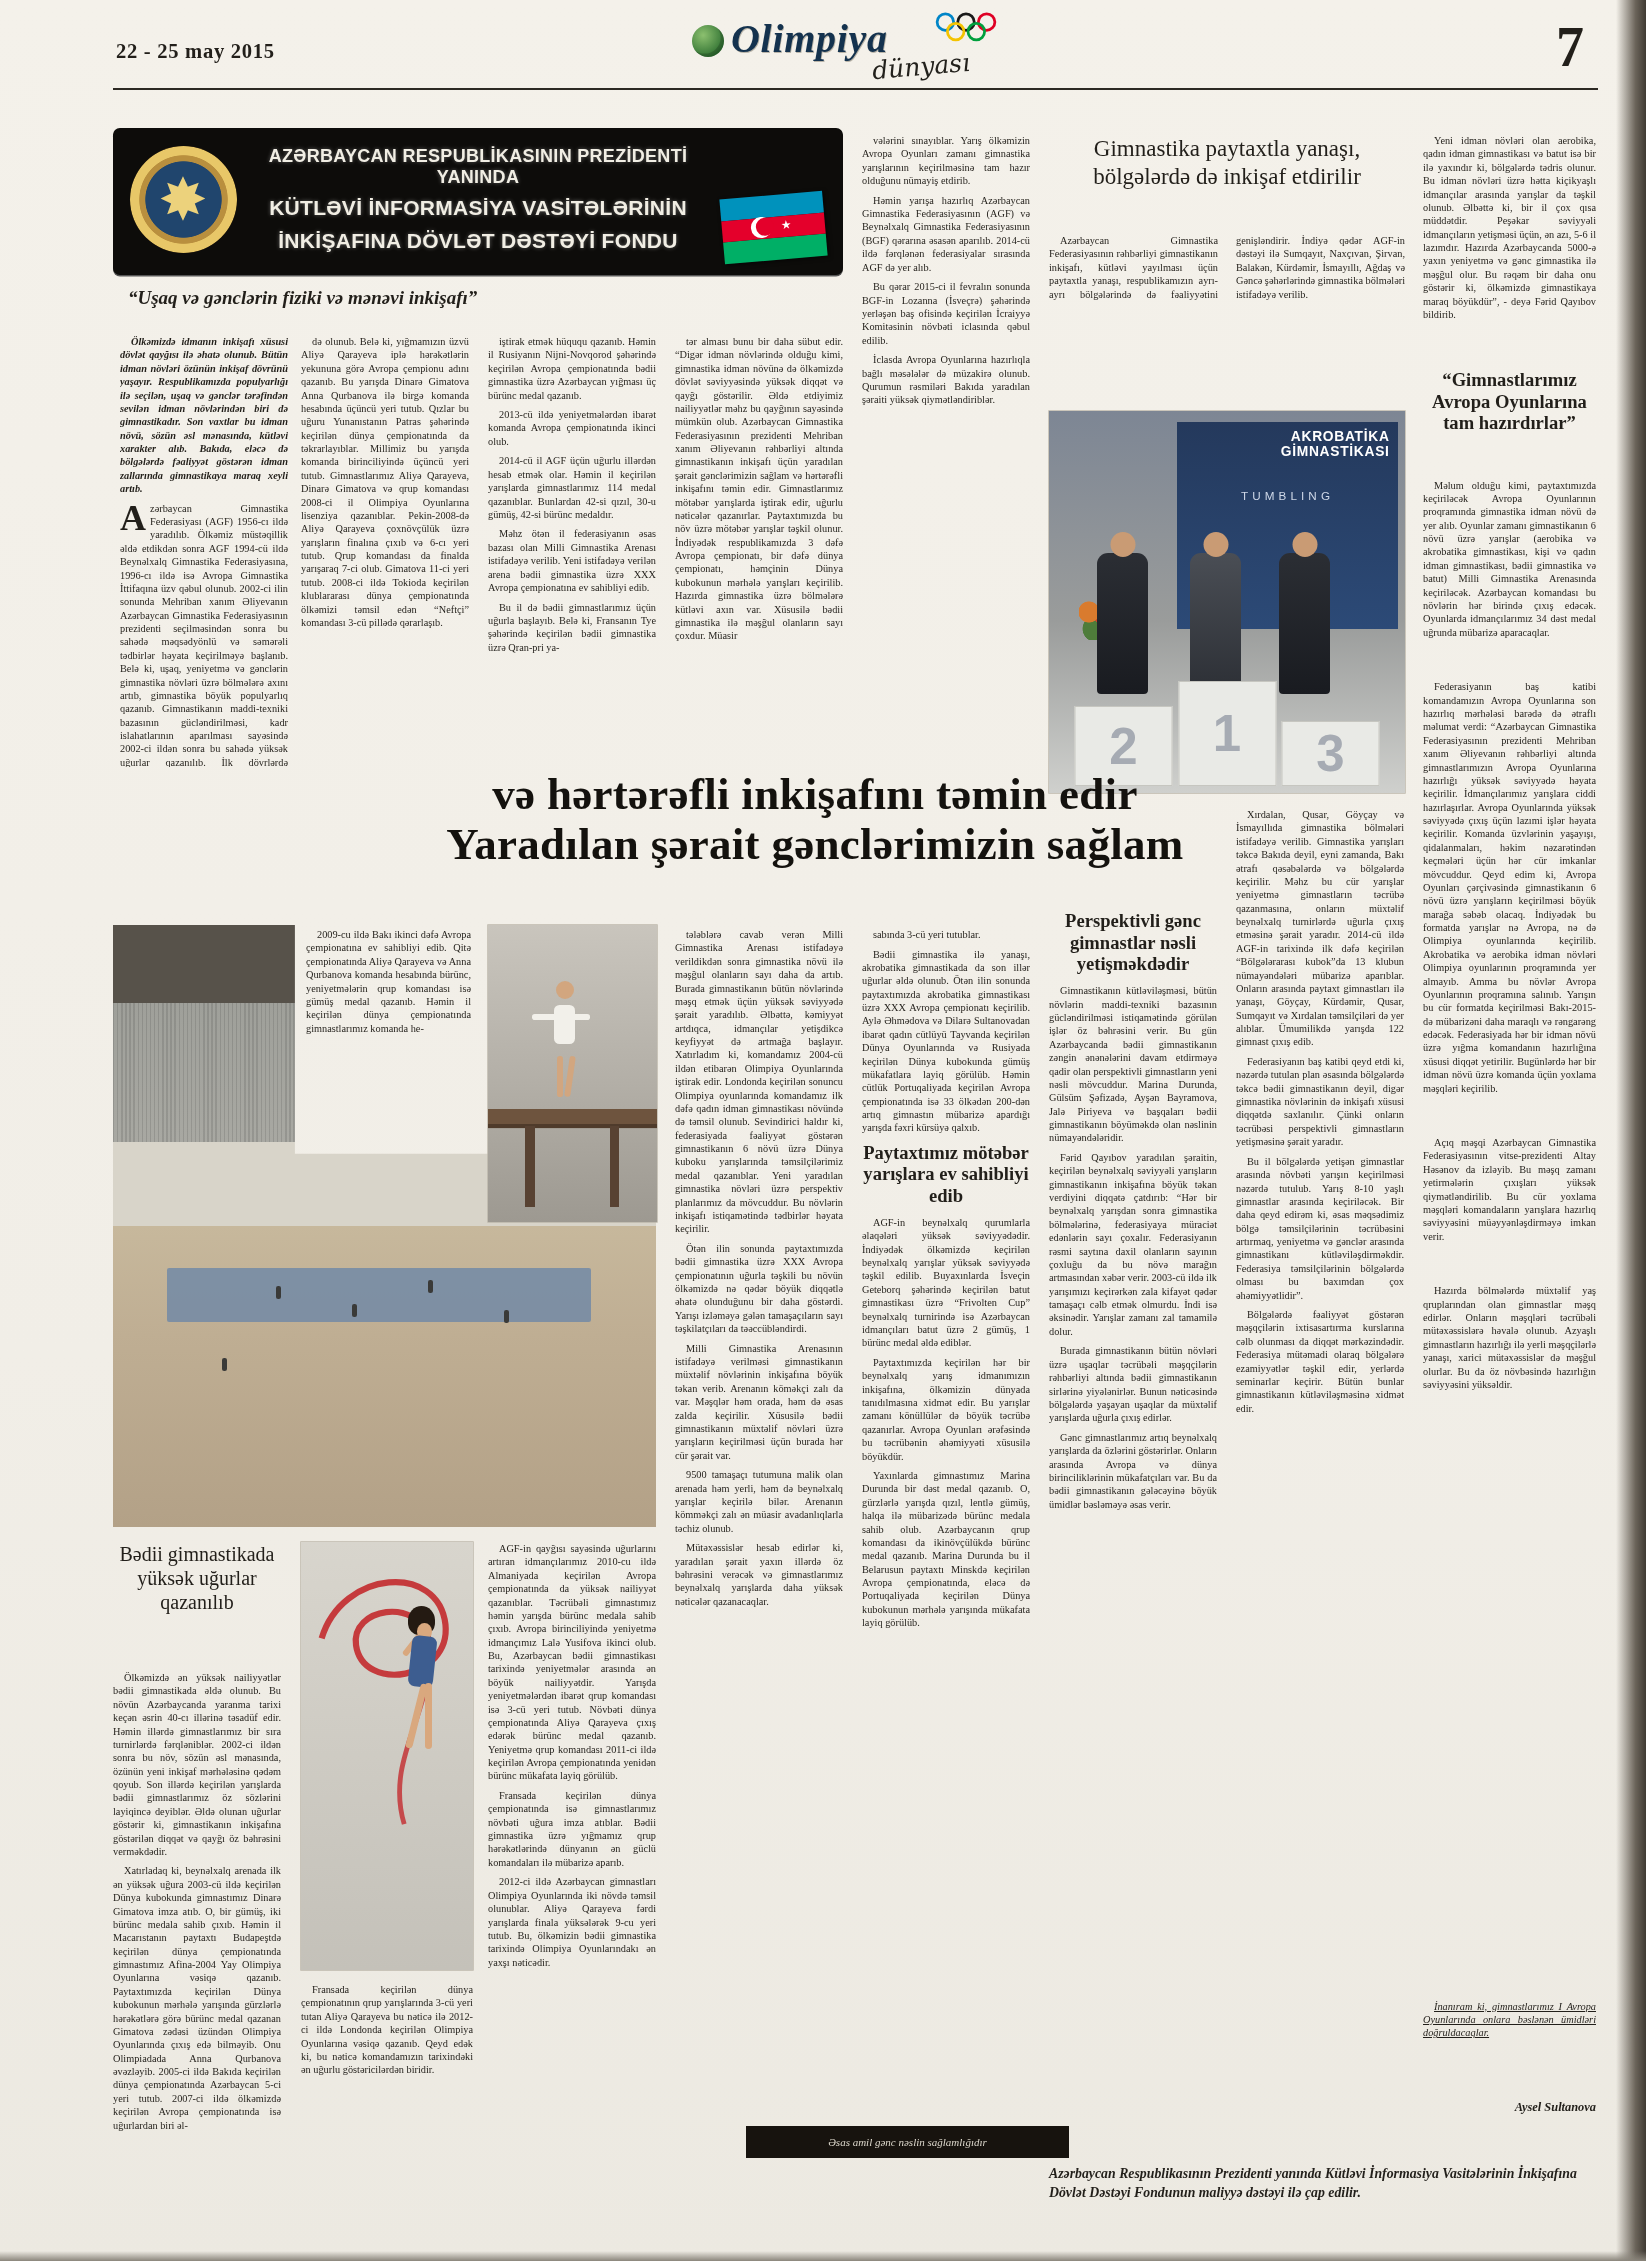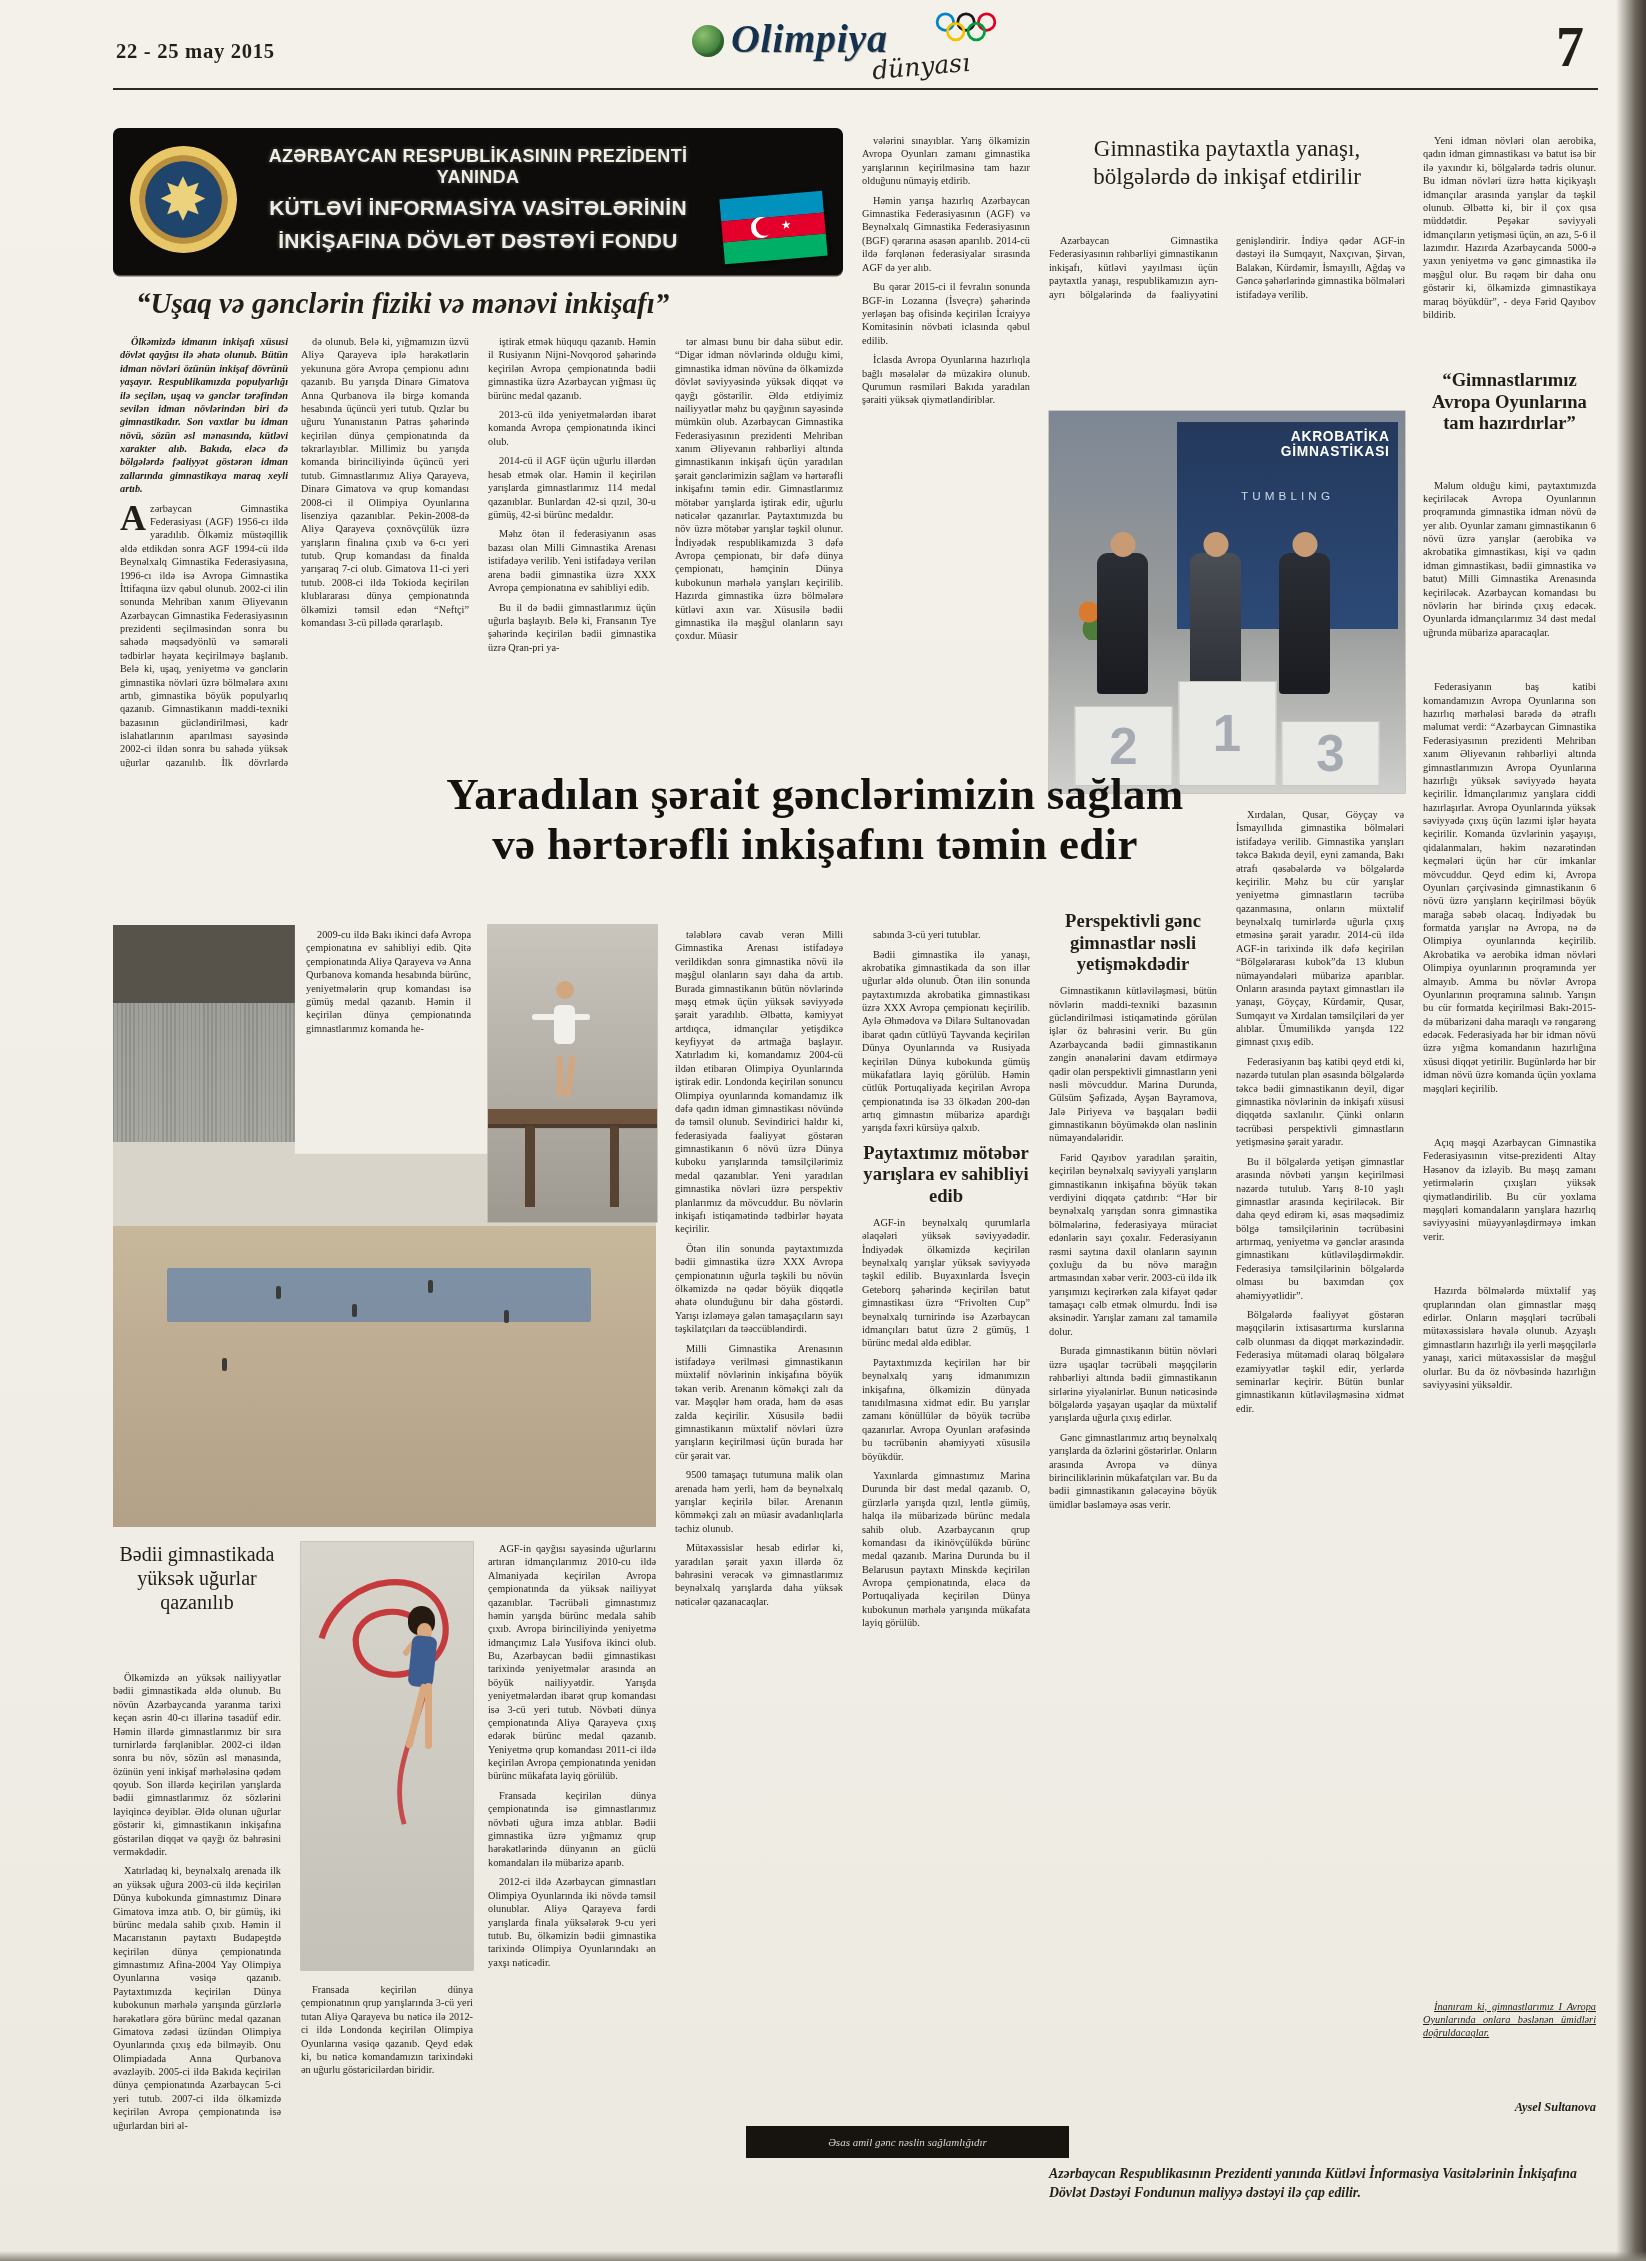--- a/index.html
+++ b/index.html
@@ -23,21 +23,21 @@
   .bt2{font-size:21px;letter-spacing:0.3px;margin-bottom:8.3px;}
   .bt3{font-size:21px;letter-spacing:0.3px;}
   .flag{position:absolute;right:18px;bottom:15px;width:103px;height:65px;transform:rotate(-5deg);box-shadow:1.4px 1.4px 4.1px rgba(0,0,0,.6);}
   .flag .s1{height:33.3%;background:#0092bc;}
   .flag .s2{height:33.4%;background:#e4002b;position:relative;}
   .flag .s3{height:33.3%;background:#00af66;}
   .cres{position:absolute;left:29px;top:-0.7px;width:20.6px;height:20.6px;border-radius:50%;background:#fff;}
   .cres::after{content:"";position:absolute;left:4.8px;top:1.4px;width:18.6px;height:18px;border-radius:50%;background:#e4002b;}
   .fstar{position:absolute;left:59px;top:2.8px;color:#fff;font-size:11.7px;font-family:"DejaVu Sans",sans-serif;}
   
-  .quote{left:136px;top:287px;width:722px;font-size:29px;font-weight:bold;font-style:italic;}
+  .quote{left:128px;top:287px;width:722px;font-size:19px;font-weight:bold;font-style:italic;}
   .col{position:absolute;width:168px;font-size:10.3px;line-height:1.3;text-align:justify;overflow:hidden;}
   .col p{margin:0 0 6.2px;text-indent:11px;}
   .lead{font-weight:bold;font-style:italic;}
   .dropcap{float:left;font-size:36px;line-height:29px;padding:2.1px 4.1px 0 0;font-weight:bold;font-style:normal;}
   .colhead{font-size:18.6px;line-height:1.16;font-weight:bold;text-align:center;margin:6.9px 0 9.6px;text-indent:0;}
   .bighead{position:absolute;font-size:23px;line-height:1.2;font-weight:normal;text-align:center;}
   .headline{left:275px;top:769px;width:1080px;text-align:center;font-size:45px;line-height:1.12;font-weight:bold;letter-spacing:0.3px;color:#14120e;}
   .twocol{column-count:2;column-gap:18px;}
   .closing{font-style:italic;text-decoration:underline;}
   .signature{text-align:right;font-weight:bold;font-style:italic;font-size:12.4px;margin-top:18px;}
@@ -176,22 +176,22 @@
     <p>Məlum olduğu kimi, paytaxtımızda keçiriləcək Avropa Oyunlarının proqramında gimnastika idman növü də yer alıb. Oyunlar zamanı gimnastikanın 6 növü üzrə yarışlar (aerobika və akrobatika gimnastikası, kişi və qadın idman gimnastikası, bədii gimnastika və batut) Milli Gimnastika Arenasında keçiriləcək. Azərbaycan komandası bu növlərin hər birində çıxış edəcək. Oyunlarda idmançılarımız 34 dəst medal uğrunda mübarizə aparacaqlar.</p>
     <p>Federasiyanın baş katibi komandamızın Avropa Oyunlarına son hazırlıq mərhələsi barədə də ətraflı məlumat verdi: “Azərbaycan Gimnastika Federasiyasının prezidenti Mehriban xanım Əliyevanın rəhbərliyi altında gimnastlarımızın Avropa Oyunlarına hazırlığı yüksək səviyyədə həyata keçirilir. İdmançılarımız yarışlara ciddi hazırlaşırlar. Avropa Oyunlarında yüksək səviyyədə çıxış üçün lazımi işlər həyata keçirilir. Komanda üzvlərinin yaşayışı, qidalanmaları, həkim nəzarətindən keçmələri üçün hər cür imkanlar mövcuddur. Qeyd edim ki, Avropa Oyunları çərçivəsində gimnastikanın 6 növü üzrə yarışların keçirilməsi böyük marağa səbəb olacaq. İndiyədək bu formatda yarışlar nə Avropa, nə də Olimpiya oyunlarında keçirilib. Akrobatika və aerobika idman növləri Olimpiya oyunlarının proqramında yer almayıb. Amma bu növlər Avropa Oyunlarının proqramına salınıb. Yarışın bu cür formatda keçirilməsi Bakı-2015-də mübarizəni daha maraqlı və rəngarəng edəcək. Federasiyada hər bir idman növü üzrə yığma komandanın hazırlığına xüsusi diqqət yetirilir. Bugünlərdə hər bir idman növü üzrə komanda üçün yoxlama məşqləri keçirilib.</p>
     <p>Açıq məşqi Azərbaycan Gimnastika Federasiyasının vitse-prezidenti Altay Həsənov da izləyib. Bu məşq zamanı yetirmələrin çıxışları yüksək qiymətləndirilib. Bu cür yoxlama məşqləri komandaların yarışlara hazırlıq səviyyəsini müəyyənləşdirməyə imkan verir.</p>
     <p>Hazırda bölmələrdə müxtəlif yaş qruplarından olan gimnastlar məşq edirlər. Onların məşqləri təcrübəli mütəxəssislərə həvalə olunub. Azyaşlı gimnastların hazırlığı ilə yerli məşqçilərlə yanaşı, xarici mütəxəssislər də məşğul olurlar. Bu da öz növbəsində hazırlığın səviyyəsini yüksəldir.</p>
     <div class="fill"></div>
     <p class="closing">İnanıram ki, gimnastlarımız I Avropa Oyunlarında onlara bəslənən ümidləri doğruldacaqlar.</p>
     <div class="signature">Aysel Sultanova</div>
   </div>
 
   <div class="abs headline">
+    <div>və hərtərəfli inkişafını təmin edir</div>
     <div>Yaradılan şərait gənclərimizin sağlam</div>
-    <div>və hərtərəfli inkişafını təmin edir</div>
   </div>
 
   <div class="photo arena" style="left:113px;top:925px;width:543px;height:602px;">
     <div class="crowd"></div>
     <div class="mat"></div>
     <span class="fig" style="left:30%;top:60%;"></span>
     <span class="fig" style="left:44%;top:63%;"></span>
     <span class="fig" style="left:58%;top:59%;"></span>
     <span class="fig" style="left:72%;top:64%;"></span>
     <span class="fig" style="left:20%;top:72%;"></span>

